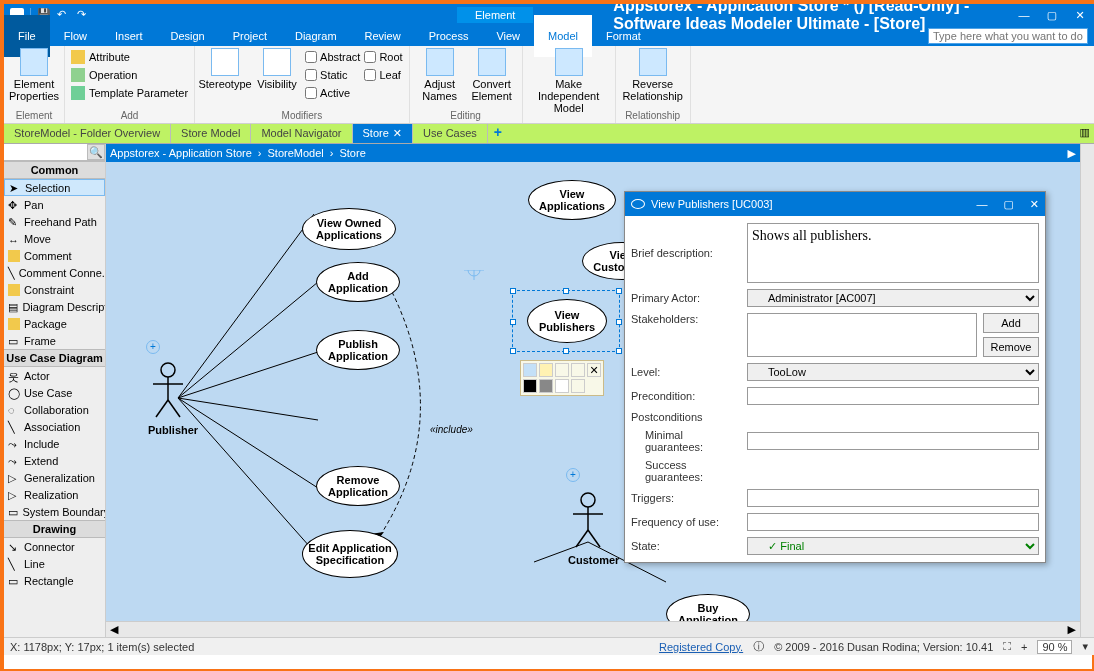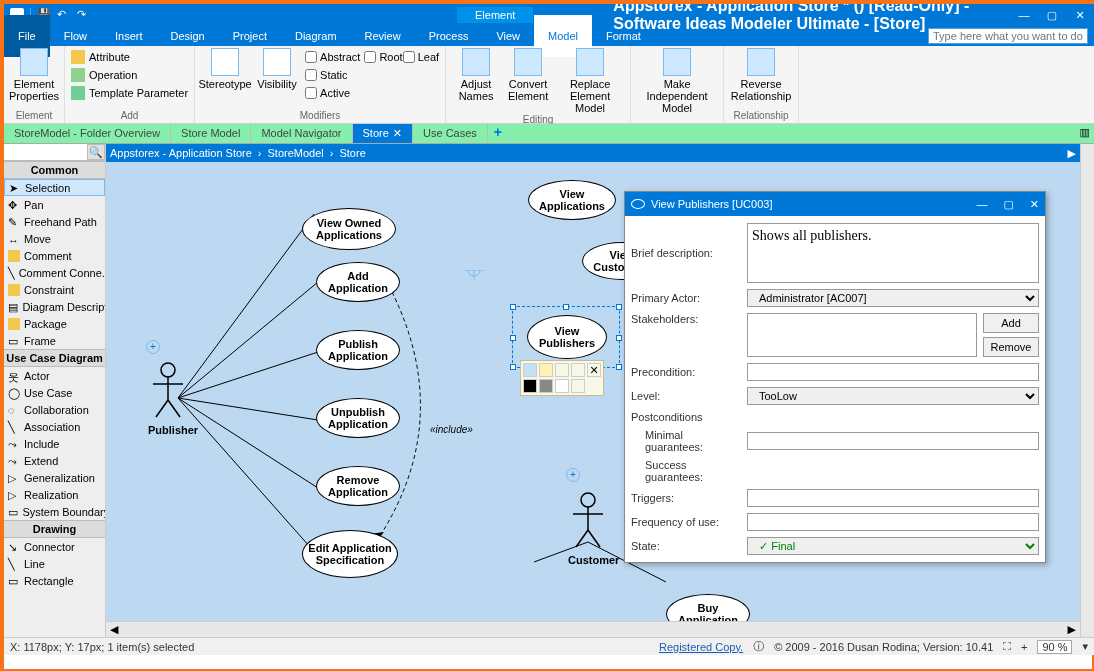--- a/index.html
+++ b/index.html
@@ -20,21 +20,21 @@
 .ribbon { height:78px; background:#f5f5f5; border-bottom:1px solid #d0d0d0; display:flex; }
 .ribbon-group { border-right:1px solid #e0e0e0; padding:2px 6px 0 6px; display:flex; flex-direction:column; justify-content:space-between; }
 .ribbon-group .top { display:flex; gap:4px; }
 .ribbon-group .label { text-align:center; color:#666; font-size:10px; padding-bottom:2px; }
 .rib-btn-lg { display:flex; flex-direction:column; align-items:center; width:48px; gap:2px; font-size:10px; text-align:center; line-height:1.1; }
 .rib-btn-lg .ico { width:28px; height:28px; background:#cde8ff; border:1px solid #7abaf0; }
 .rib-sm { display:flex; align-items:center; gap:4px; font-size:11px; height:18px; }
 .rib-sm .ico-sm { width:14px; height:14px; background:#8fd18f; display:inline-block; }
 .chk { display:flex; align-items:center; gap:3px; font-size:11px; height:18px; }
 .chk input { width:12px; height:12px; }
-.doc-tabs { height:20px; background:#86efac; display:flex; border-bottom:1px solid #aaa; position:relative; }
+.doc-tabs { height:20px; background:#bef264; display:flex; border-bottom:1px solid #aaa; position:relative; }
 .doc-tab { padding:3px 10px; border-right:1px solid #bbb; color:#444; cursor:pointer; }
 .doc-tab.active { background:#0078d7; color:#fff; }
 .doc-tab .close { margin-left:4px; }
 .doc-tabs .plus { color:#0078d7; padding:0 6px; font-weight:bold; font-size:14px; }
 .doc-tabs .rightico { position:absolute; right:4px; top:2px; }
 .main { display:flex; height:493px; }
 .sidebar { width:102px; background:#eee; border-right:1px solid #ccc; display:flex; flex-direction:column; }
 .sidebar .search { display:flex; background:#fff; border-bottom:1px solid #bbb; }
 .sidebar .search input { flex:1; border:none; height:16px; width:82px; }
 .sidebar .search button { width:18px; background:#e0e0e0; border:1px solid #bbb; }
@@ -59,21 +59,21 @@
 .panel-title .left { display:flex; gap:6px; align-items:center; }
 .panel-title .ico { width:14px; height:10px; border:1px solid #fff; border-radius:50%; }
 .panel-title .wctrls { margin-left:auto; display:flex; gap:16px; }
 .panel-tabs { display:flex; border-bottom:1px solid #ccc; padding:2px 2px 0 2px; gap:2px; }
 .panel-tab { padding:2px 10px; background:#eee; border:1px solid #ccc; border-bottom:none; cursor:pointer; }
 .panel-tab.active { background:#fff; position:relative; top:1px; }
 .panel-body { padding:4px 6px; }
 .form-row { display:flex; align-items:center; padding:3px 0; gap:6px; }
 .form-row label { width:110px; color:#333; }
 .form-row.indent label { padding-left:14px; }
-.form-row input, .form-row select { flex:1; border:1px solid #999; height:18px; padding:0 7px; font-size:11px; }
+.form-row input, .form-row select { flex:1; border:1px solid #999; height:18px; padding:0 16px; font-size:11px; }
 .form-row textarea { flex:1; border:1px solid #999; height:60px; padding:4px; font-family:Georgia,serif; font-size:14px; resize:none; }
 .form-row .btn { border:1px solid #999; background:#f0f0f0; height:20px; padding:0 10px; cursor:pointer; display:flex; align-items:center; justify-content:center; }
 .stake-box { flex:1; border:1px solid #999; height:44px; }
 .hscroll { height:16px; background:#e8e8e8; border-top:1px solid #ccc; display:flex; align-items:center; padding:0 4px; }
 .status { height:18px; background:#f0f0f0; border-top:1px solid #ccc; display:flex; align-items:center; padding:0 6px; font-size:11px; color:#333; }
 .status .right { margin-left:auto; display:flex; gap:10px; align-items:center; }
 .status .zoom { border:1px solid #aaa; padding:0 4px; background:#fff; }
 .mini-toolbar { position:absolute; background:#f8f8e8; border:1px solid #cbbb88; padding:2px; display:flex; flex-direction:column; gap:2px; }
 .mini-toolbar .row { display:flex; gap:2px; }
 .mini-toolbar .cell { width:14px; height:14px; border:1px solid #ccc; }
@@ -159,21 +159,21 @@
           </label>
         <label class="chk">
             <input type="checkbox" style="">
             <span>Static</span>
           </label>
         <label class="chk">
             <input type="checkbox" style="">
             <span>Active</span>
           </label>
       </div>
-      <div style="display:flex;flex-direction:row">
+      <div style="display:flex;flex-direction:column">
         <label class="chk">
             <input type="checkbox" style="">
             <span>Root</span>
           </label>
         <label class="chk">
             <input type="checkbox" style="">
             <span>Leaf</span>
           </label>
       </div>
     </div>
@@ -183,25 +183,20 @@
     <div class="top">
       <div class="rib-btn-lg">
           <div class="ico"></div>
           <span style="white-space:pre-line">Adjust
 Names</span>
         </div>
       <div class="rib-btn-lg">
           <div class="ico"></div>
           <span style="white-space:pre-line">Convert
 Element</span>
-        </div>
-      <div class="rib-btn-lg" style="width:68px">
-          <div class="ico"></div>
-          <span style="white-space:pre-line">Replace
-Element Model</span>
         </div>
     </div>
     <div class="label">Editing</div>
   </div>
   <div class="ribbon-group">
     <div class="top">
       <div class="rib-btn-lg" style="width:80px">
           <div class="ico"></div>
           <span style="white-space:pre-line">Make Independent
 Model</span>
@@ -381,33 +376,31 @@
       </div>
 
       <div class="usecase" style="top:18px;left:422px;width:88px;height:40px">View
 Applications</div>
       <div class="usecase" style="top:46px;left:196px;width:94px;height:42px">View Owned
 Applications</div>
       <div class="usecase" style="top:100px;left:210px;width:84px;height:40px">Add
 Application</div>
       <div class="usecase" style="top:168px;left:210px;width:84px;height:40px">Publish
 Application</div>
-      <div class="usecase" style="top:236px;left:210px;width:84px;height:40px">Unpublish
-Application</div>
       <div class="usecase" style="top:304px;left:210px;width:84px;height:40px">Remove
 Application</div>
       <div class="usecase" style="top:368px;left:196px;width:96px;height:48px">Edit
 Application
 Specification</div>
       <div class="usecase" style="top:80px;left:476px;width:80px;height:38px;overflow:hidden">View
 Customers</div>
       <div class="usecase" style="top:432px;left:560px;width:84px;height:40px">Buy
 Application</div>
 
-      <div class="selected-uc" style="top:144px;left:406px;width:108px;height:62px">
+      <div class="selected-uc" style="top:128px;left:406px;width:108px;height:62px">
         <div class="usecase" style="top:8px;left:14px;width:80px;height:44px;position:absolute">View
 Publishers</div>
         <div class="handle" style="top:-3px;left:-3px"></div>
           <div class="handle" style="top:-3px;left:50px"></div>
           <div class="handle" style="top:-3px;right:-3px"></div>
         <div class="handle" style="top:28px;left:-3px"></div>
           <div class="handle" style="top:28px;right:-3px"></div>
         <div class="handle" style="bottom:-3px;left:-3px"></div>
           <div class="handle" style="bottom:-3px;left:50px"></div>
           <div class="handle" style="bottom:-3px;right:-3px"></div>
@@ -454,26 +447,26 @@
             </div>
           <div class="form-row" style="align-items:flex-start">
               <label>Stakeholders:</label>
               <div class="stake-box"></div>
             <div style="display:flex;flex-direction:column;gap:4px;width:56px">
               <div class="btn">Add</div>
               <div class="btn">Remove</div>
             </div>
           </div>
           <div class="form-row">
+              <label>Level:</label>
+              <select><option>TooLow</option></select>
+            </div>
+          <div class="form-row">
               <label>Precondition:</label>
               <input style="">
-            </div>
-          <div class="form-row">
-              <label>Level:</label>
-              <select><option>TooLow</option></select>
             </div>
           <div class="form-row">
               <label style="width:100%">Postconditions</label>
             </div>
           <div class="form-row indent">
               <label>Minimal guarantees:</label>
               <input style="">
             </div>
           <div class="form-row indent">
               <label>Success guarantees:</label>

